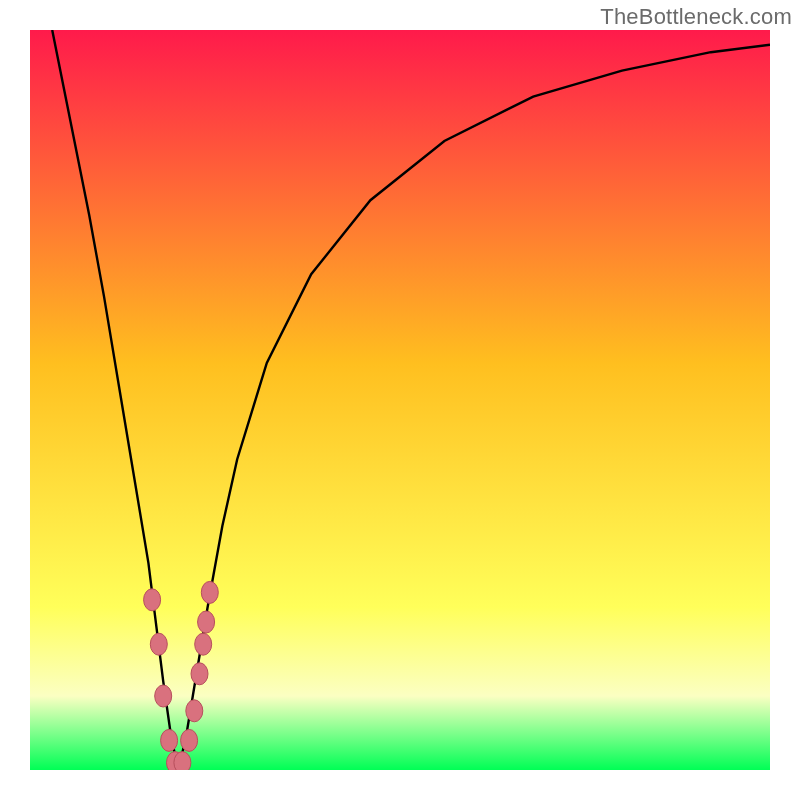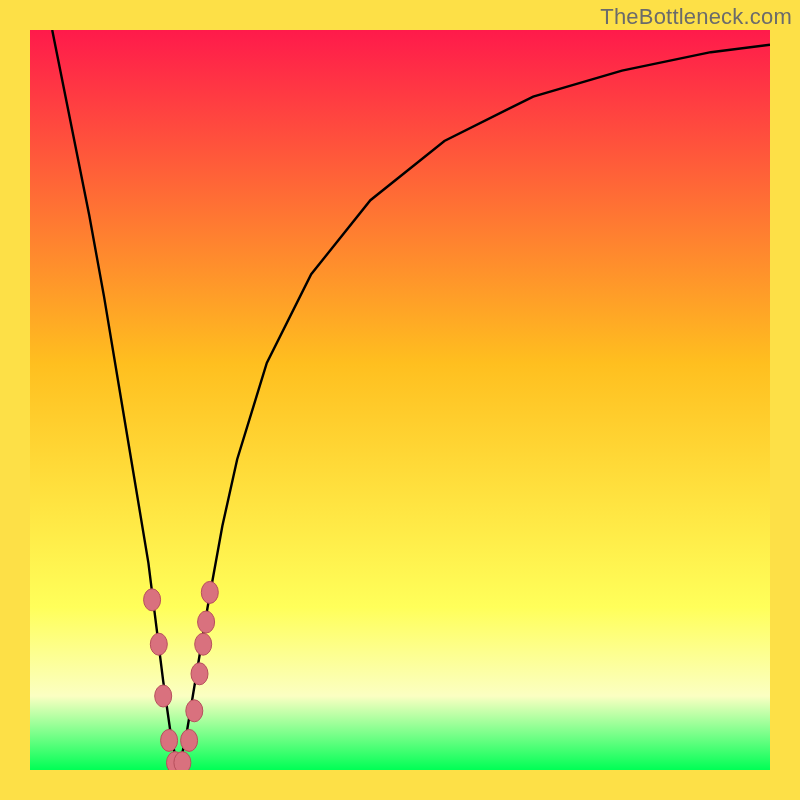--- a/index.html
+++ b/index.html
@@ -8,21 +8,21 @@
     width: 800px;
     height: 800px;
     overflow: hidden;
     background: #000;
     font-family: Arial, Helvetica, sans-serif;
   }
   .frame {
     position: relative;
     width: 800px;
     height: 800px;
-    background: #fde047;
+    background: #ffffff;
   }
   .plot-area {
     position: absolute;
     left: 30px;
     top: 30px;
     width: 740px;
     height: 740px;
   }
   .watermark {
     position: absolute;

